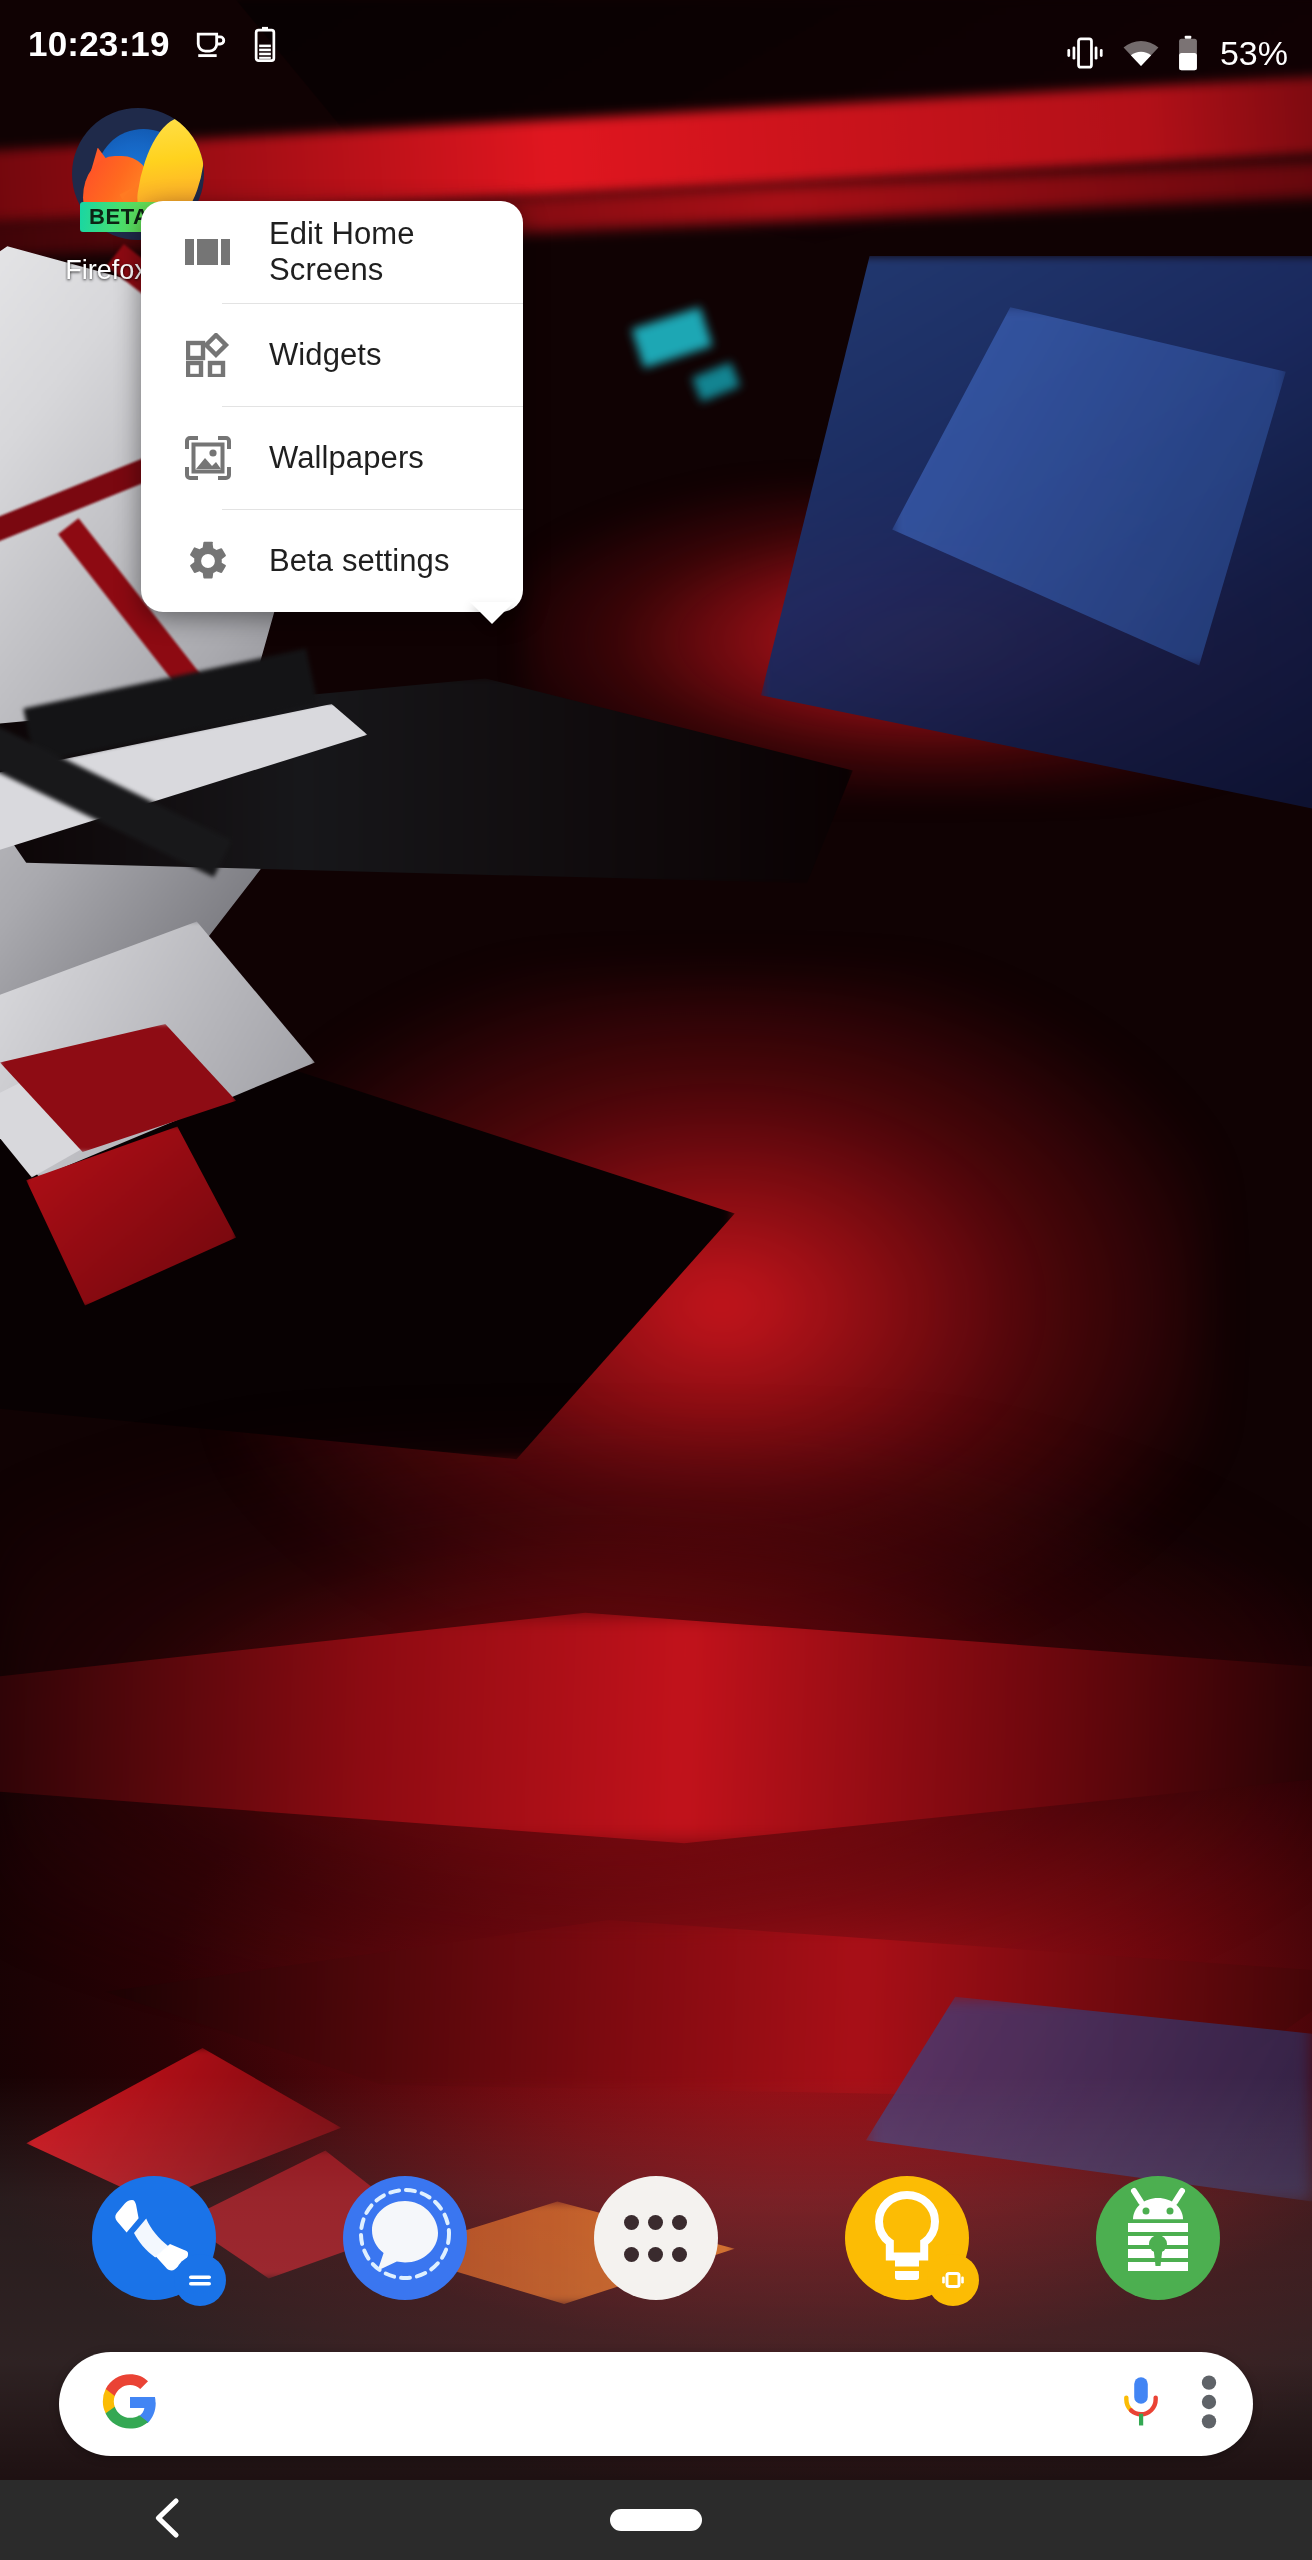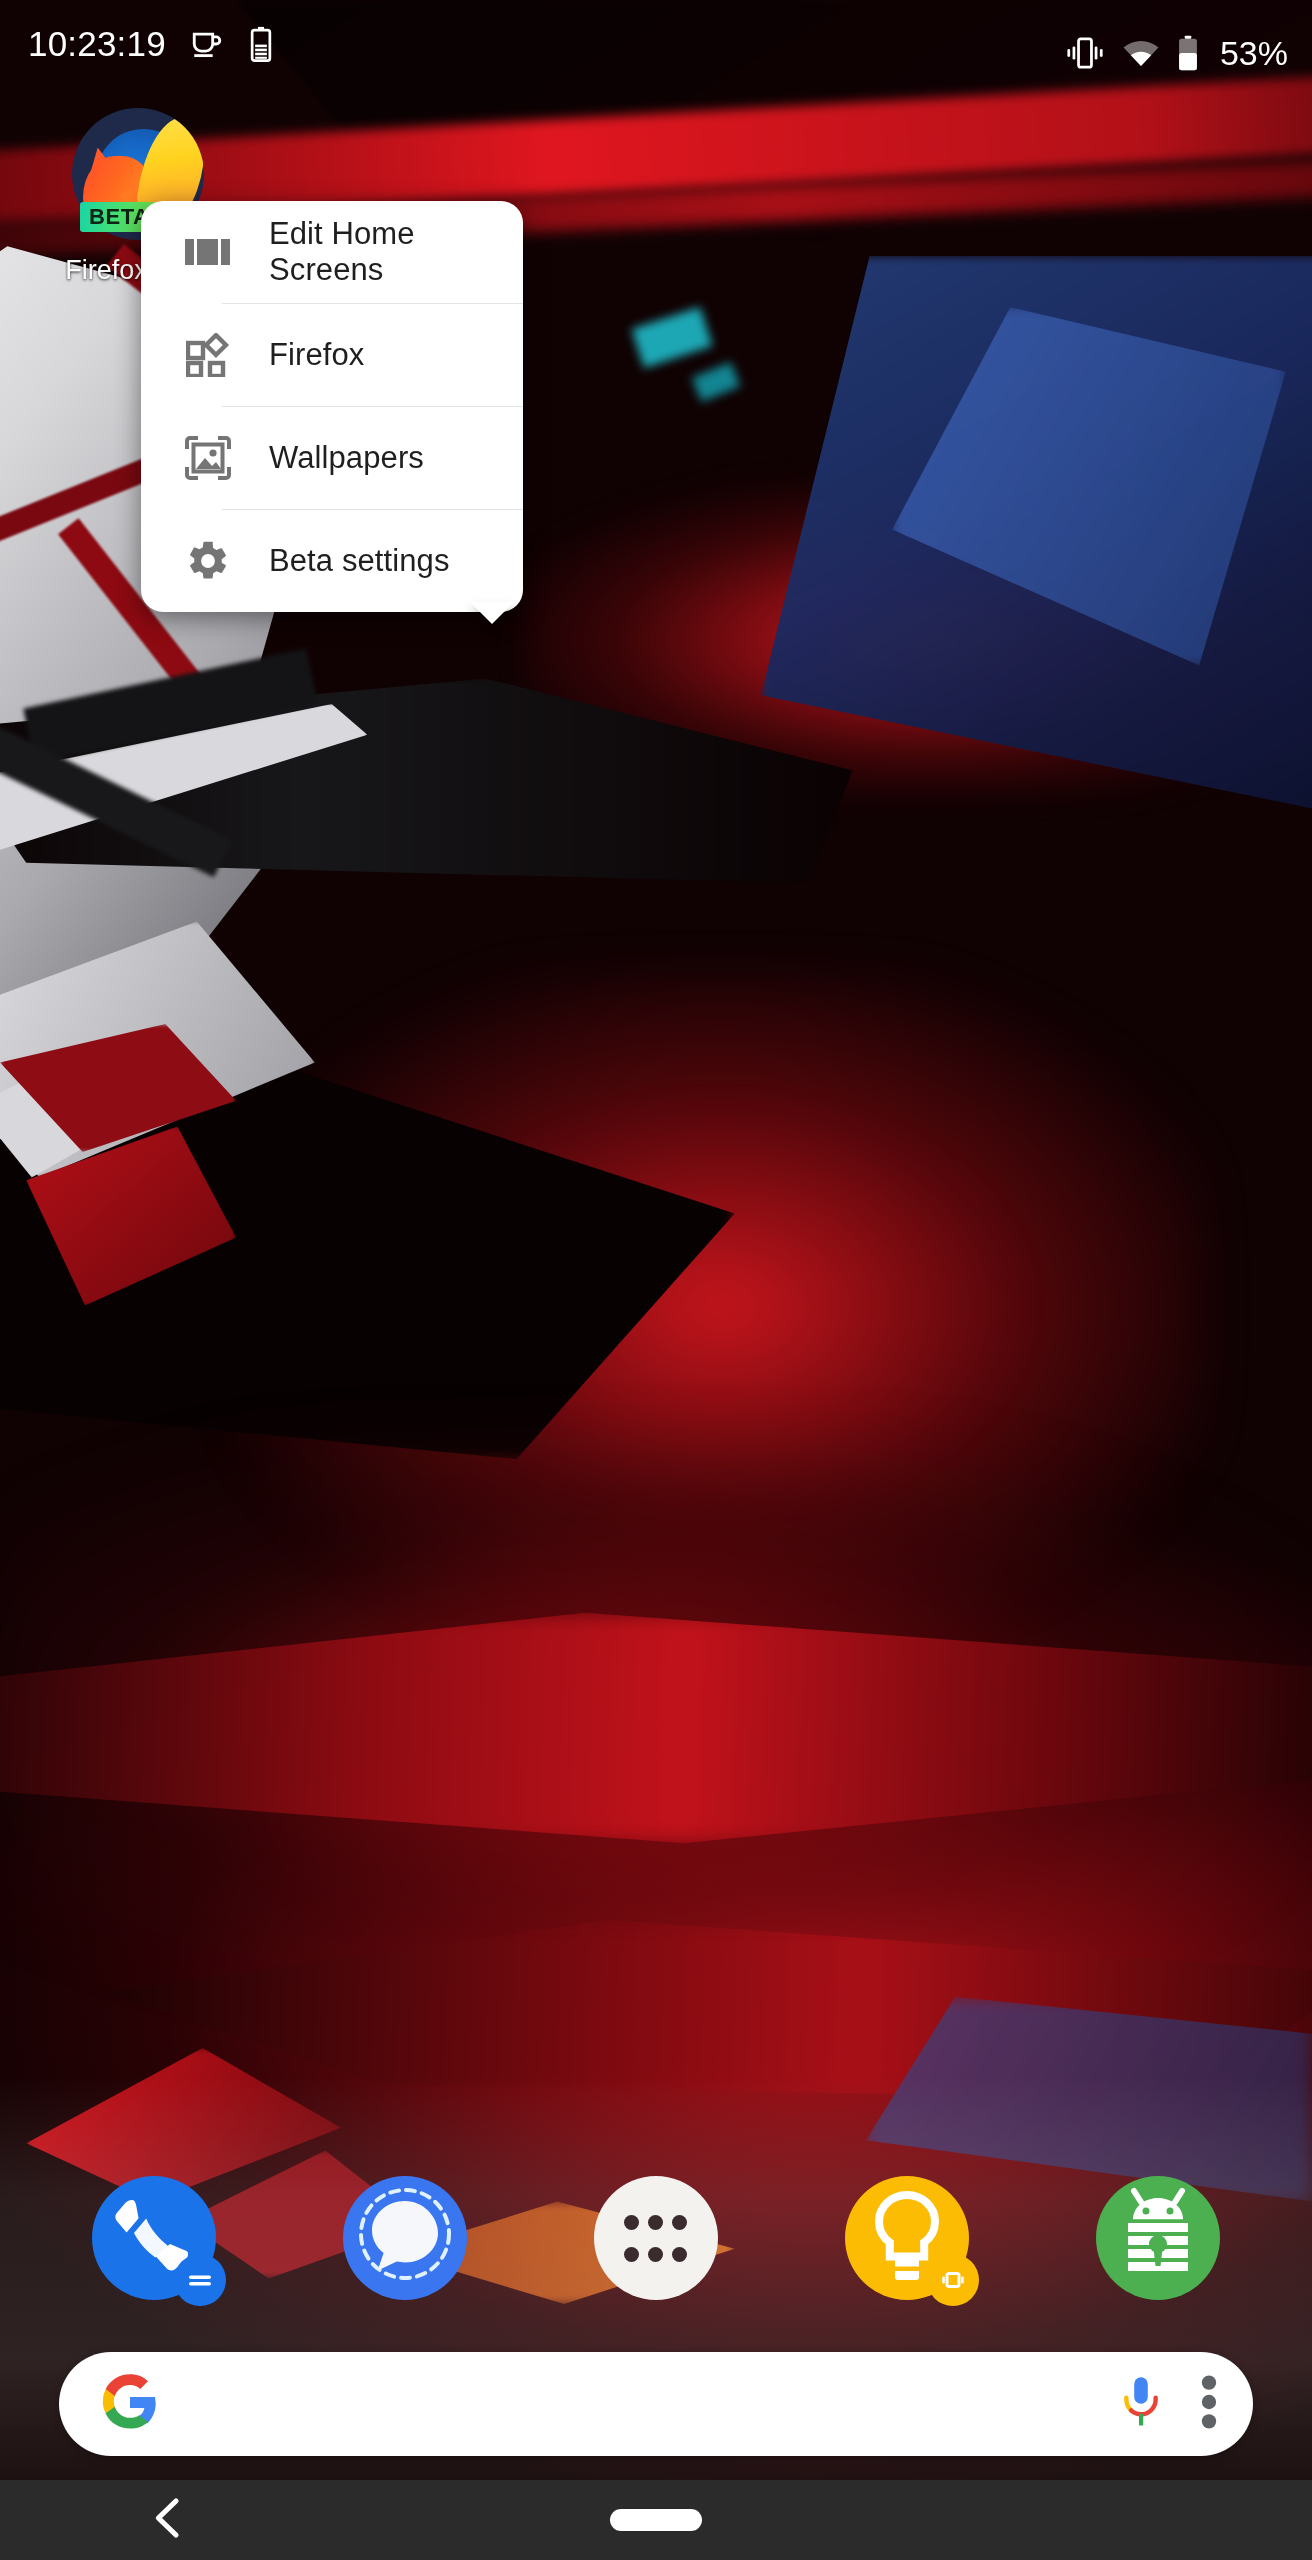--- a/index.html
+++ b/index.html
@@ -116,21 +116,21 @@
 
   
   .statusbar {
     position:absolute; left:0; top:0; width:100%; height:88px;
     display:flex; align-items:center; justify-content:space-between;
     padding:0 24px 0 28px; z-index:40;
   }
   .sb-left, .sb-right { display:flex; align-items:center; }
   .sb-left { gap:24px; }
   .sb-right { gap:16px;margin-top:18px; }
-  .sb-clock { color:#fff; font-size:35px; letter-spacing:.2px; font-weight:400; }
+  .sb-clock { color:#fff; font-size:35px; letter-spacing:.2px; font-weight:700; }
   .sb-batt-pct { color:#fff; font-size:34px; font-weight:400; margin-left:4px;}
   .ico { display:block; }
 
   
   .appcell {
     position:absolute; left:38px; top:108px; width:200px;
     display:flex; flex-direction:column; align-items:center; z-index:30;
   }
   .ff-wrap { position:relative; width:132px; height:132px; }
   .ff-circle {
@@ -360,21 +360,21 @@
 
     <div class="pitem">
       <span class="pico">
         <svg width="44" height="44" viewBox="0 0 44 44">
           <rect x="2" y="10" width="15" height="15" fill="none" stroke="#757575" stroke-width="4.4"></rect>
           <rect x="2" y="30" width="13" height="13" fill="none" stroke="#757575" stroke-width="4.4"></rect>
           <rect x="24" y="30" width="13" height="13" fill="none" stroke="#757575" stroke-width="4.4"></rect>
           <rect x="23" y="5" width="14" height="14" fill="none" stroke="#757575" stroke-width="4.4" transform="rotate(45 30 12)"></rect>
         </svg>
       </span>
-      <span class="plabel">Firefox</span>
+      <span class="plabel">Widgets</span>
     </div>
     <div class="pdiv"></div>
 
     <div class="pitem">
       <span class="pico">
         <svg width="46" height="44" viewBox="0 0 46 44">
           <path d="M2 13V5a3 3 0 0 1 3-3h8" fill="none" stroke="#757575" stroke-width="4"></path>
           <path d="M33 2h8a3 3 0 0 1 3 3v8" fill="none" stroke="#757575" stroke-width="4"></path>
           <path d="M44 31v8a3 3 0 0 1-3 3h-8" fill="none" stroke="#757575" stroke-width="4"></path>
           <path d="M13 42H5a3 3 0 0 1-3-3v-8" fill="none" stroke="#757575" stroke-width="4"></path>

